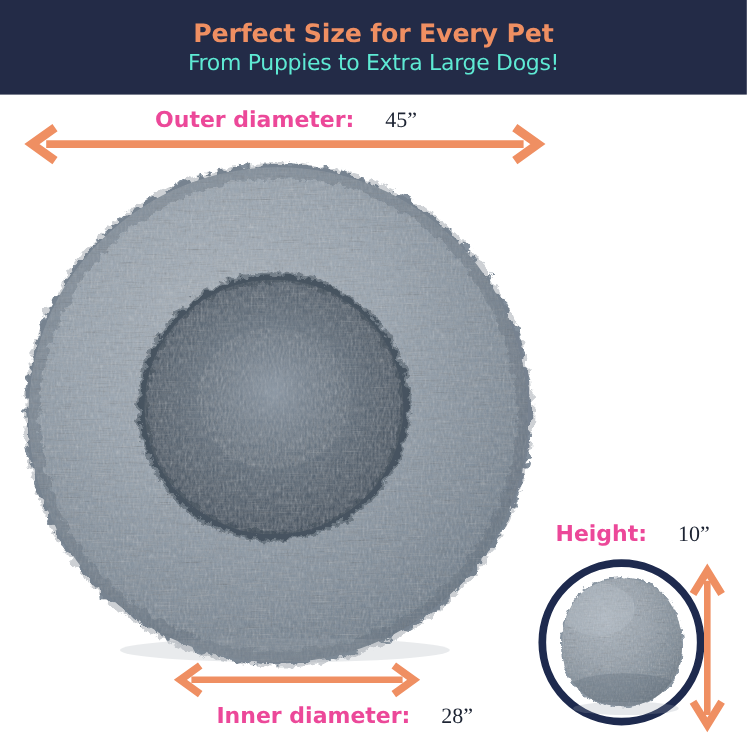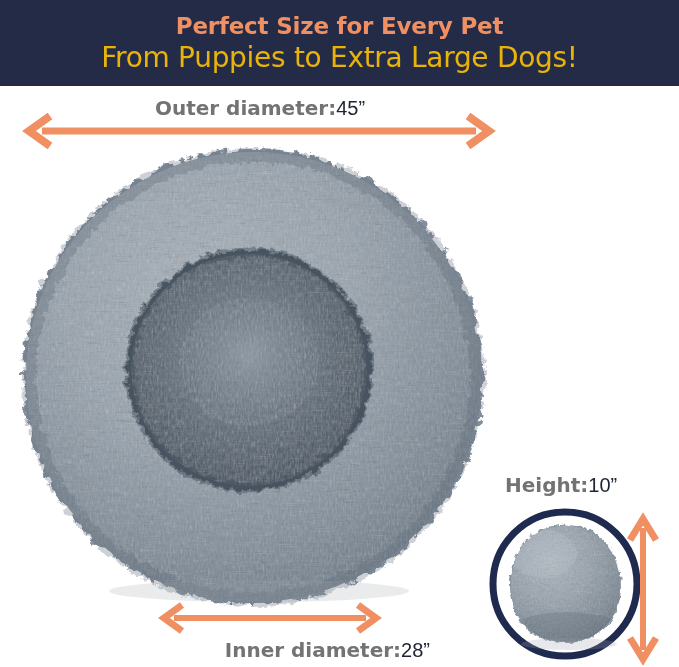--- a/index.html
+++ b/index.html
@@ -33,44 +33,45 @@
   }
   .banner-title {
     color: #ef8f62;
     font-size: 23px;
     font-weight: bold;
     letter-spacing: -0.2px;
     line-height: 1.08;
     white-space: nowrap;
   }
   .banner-subtitle {
-    color: #eab308;
-    font-size: 28px;
+    color: #5eead4;
+    font-size: 20px;
     font-weight: normal;
     letter-spacing: -0.3px;
     line-height: 1.15;
     margin-top: 3px;
     white-space: nowrap;
   }
 
   
   .dim-label {
     position: absolute;
     white-space: nowrap;
     font-size: 20px;
     line-height: 1;
   }
   .dim-label .lbl {
-    color: #737373;
+    color: #ec4899;
     font-weight: bold;
   }
   .dim-label .val {
     color: #1d2433;
     font-weight: normal;
-    font-family: Liberation Sans, sans-serif;
+    font-family: Liberation Serif, serif;
+    margin-left: 28px;
   }
 
   #outer-label {
     left: 0;
     top: 98px;
     width: 520px;
     text-align: center;
   }
   #inner-label {
     left: 110px;

